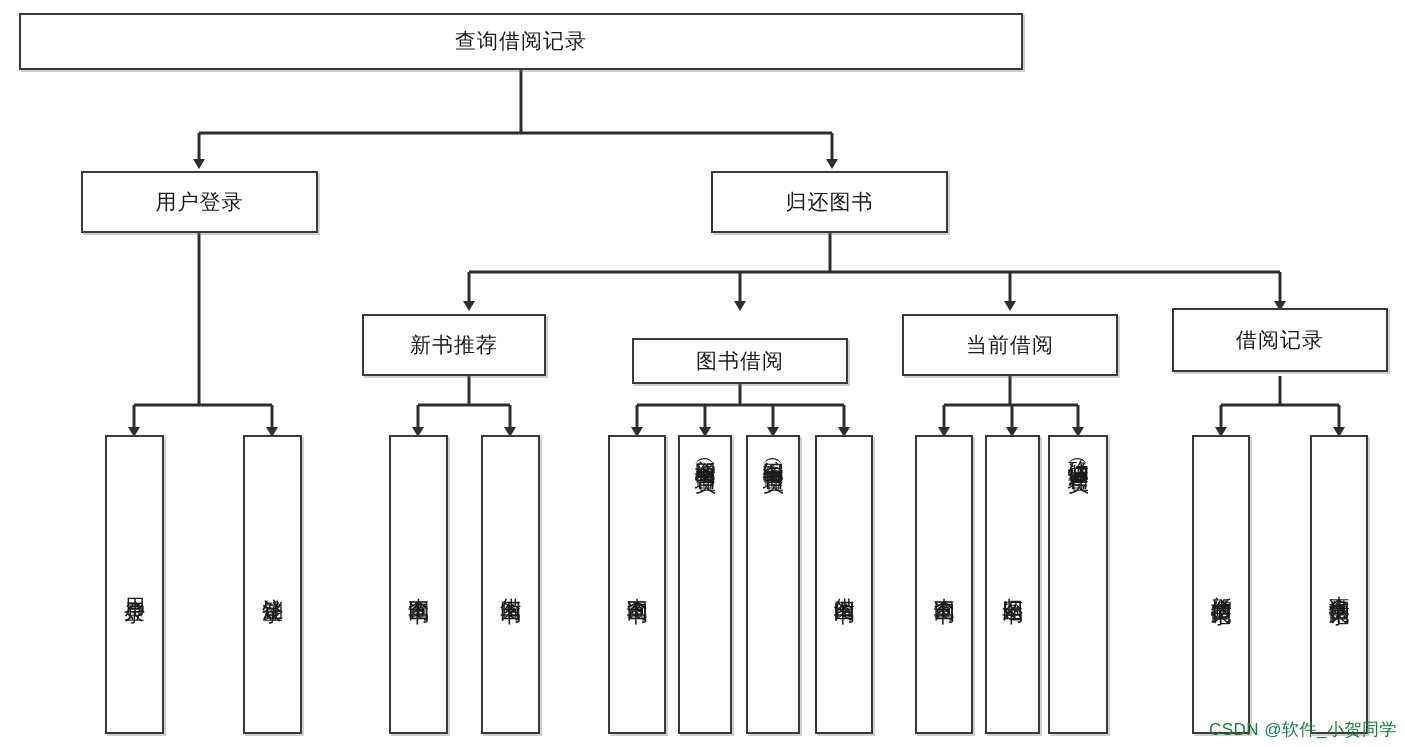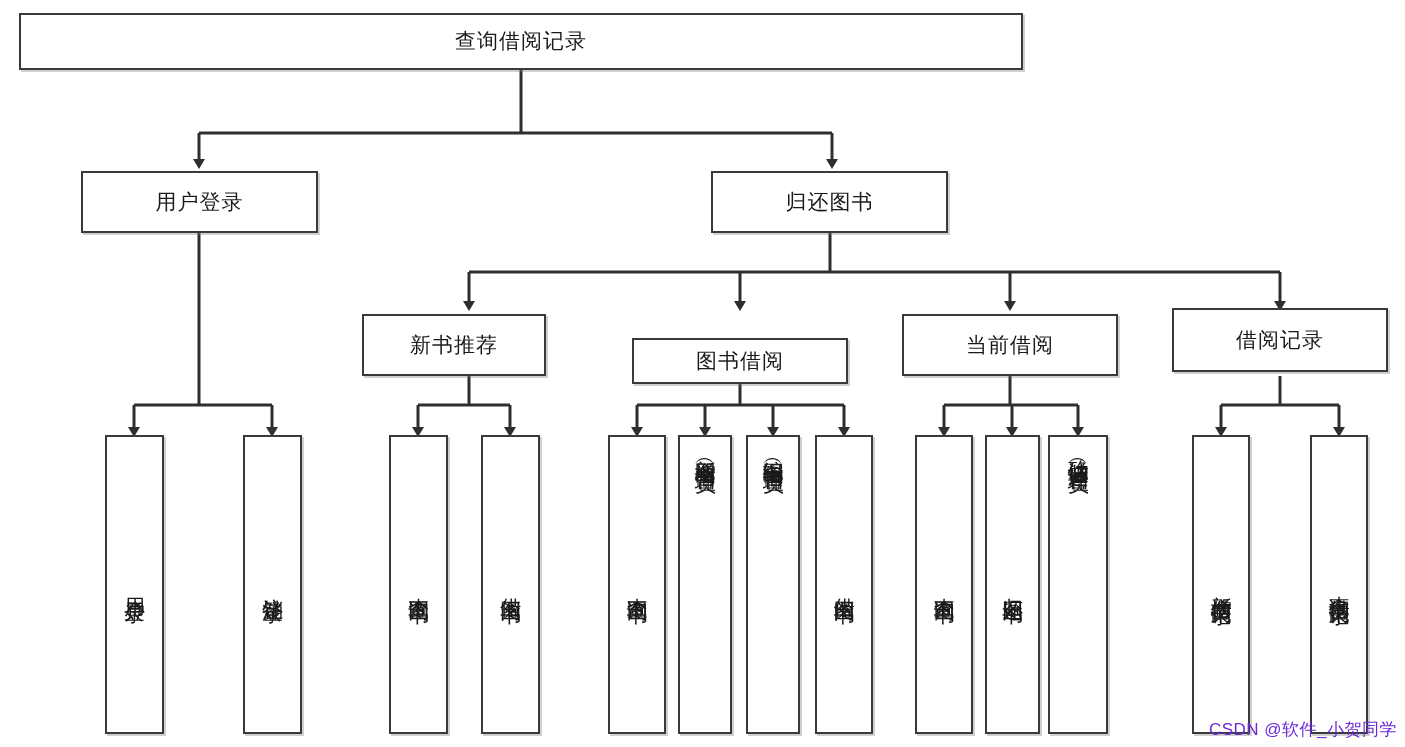--- a/index.html
+++ b/index.html
@@ -57,21 +57,21 @@
   }
   .node.leaf.centered {
     align-items: center;
     padding-top: 0;
   }
   .watermark {
     position: absolute;
     right: 8px;
     bottom: 6px;
     font-size: 17px;
-    color: #6d28d9;
+    color: #15803d;
     letter-spacing: 0.5px;
     z-index: 3;
     white-space: nowrap;
   }
 </style>
 </head>
 <body>
 
 <div id="canvas">
 

